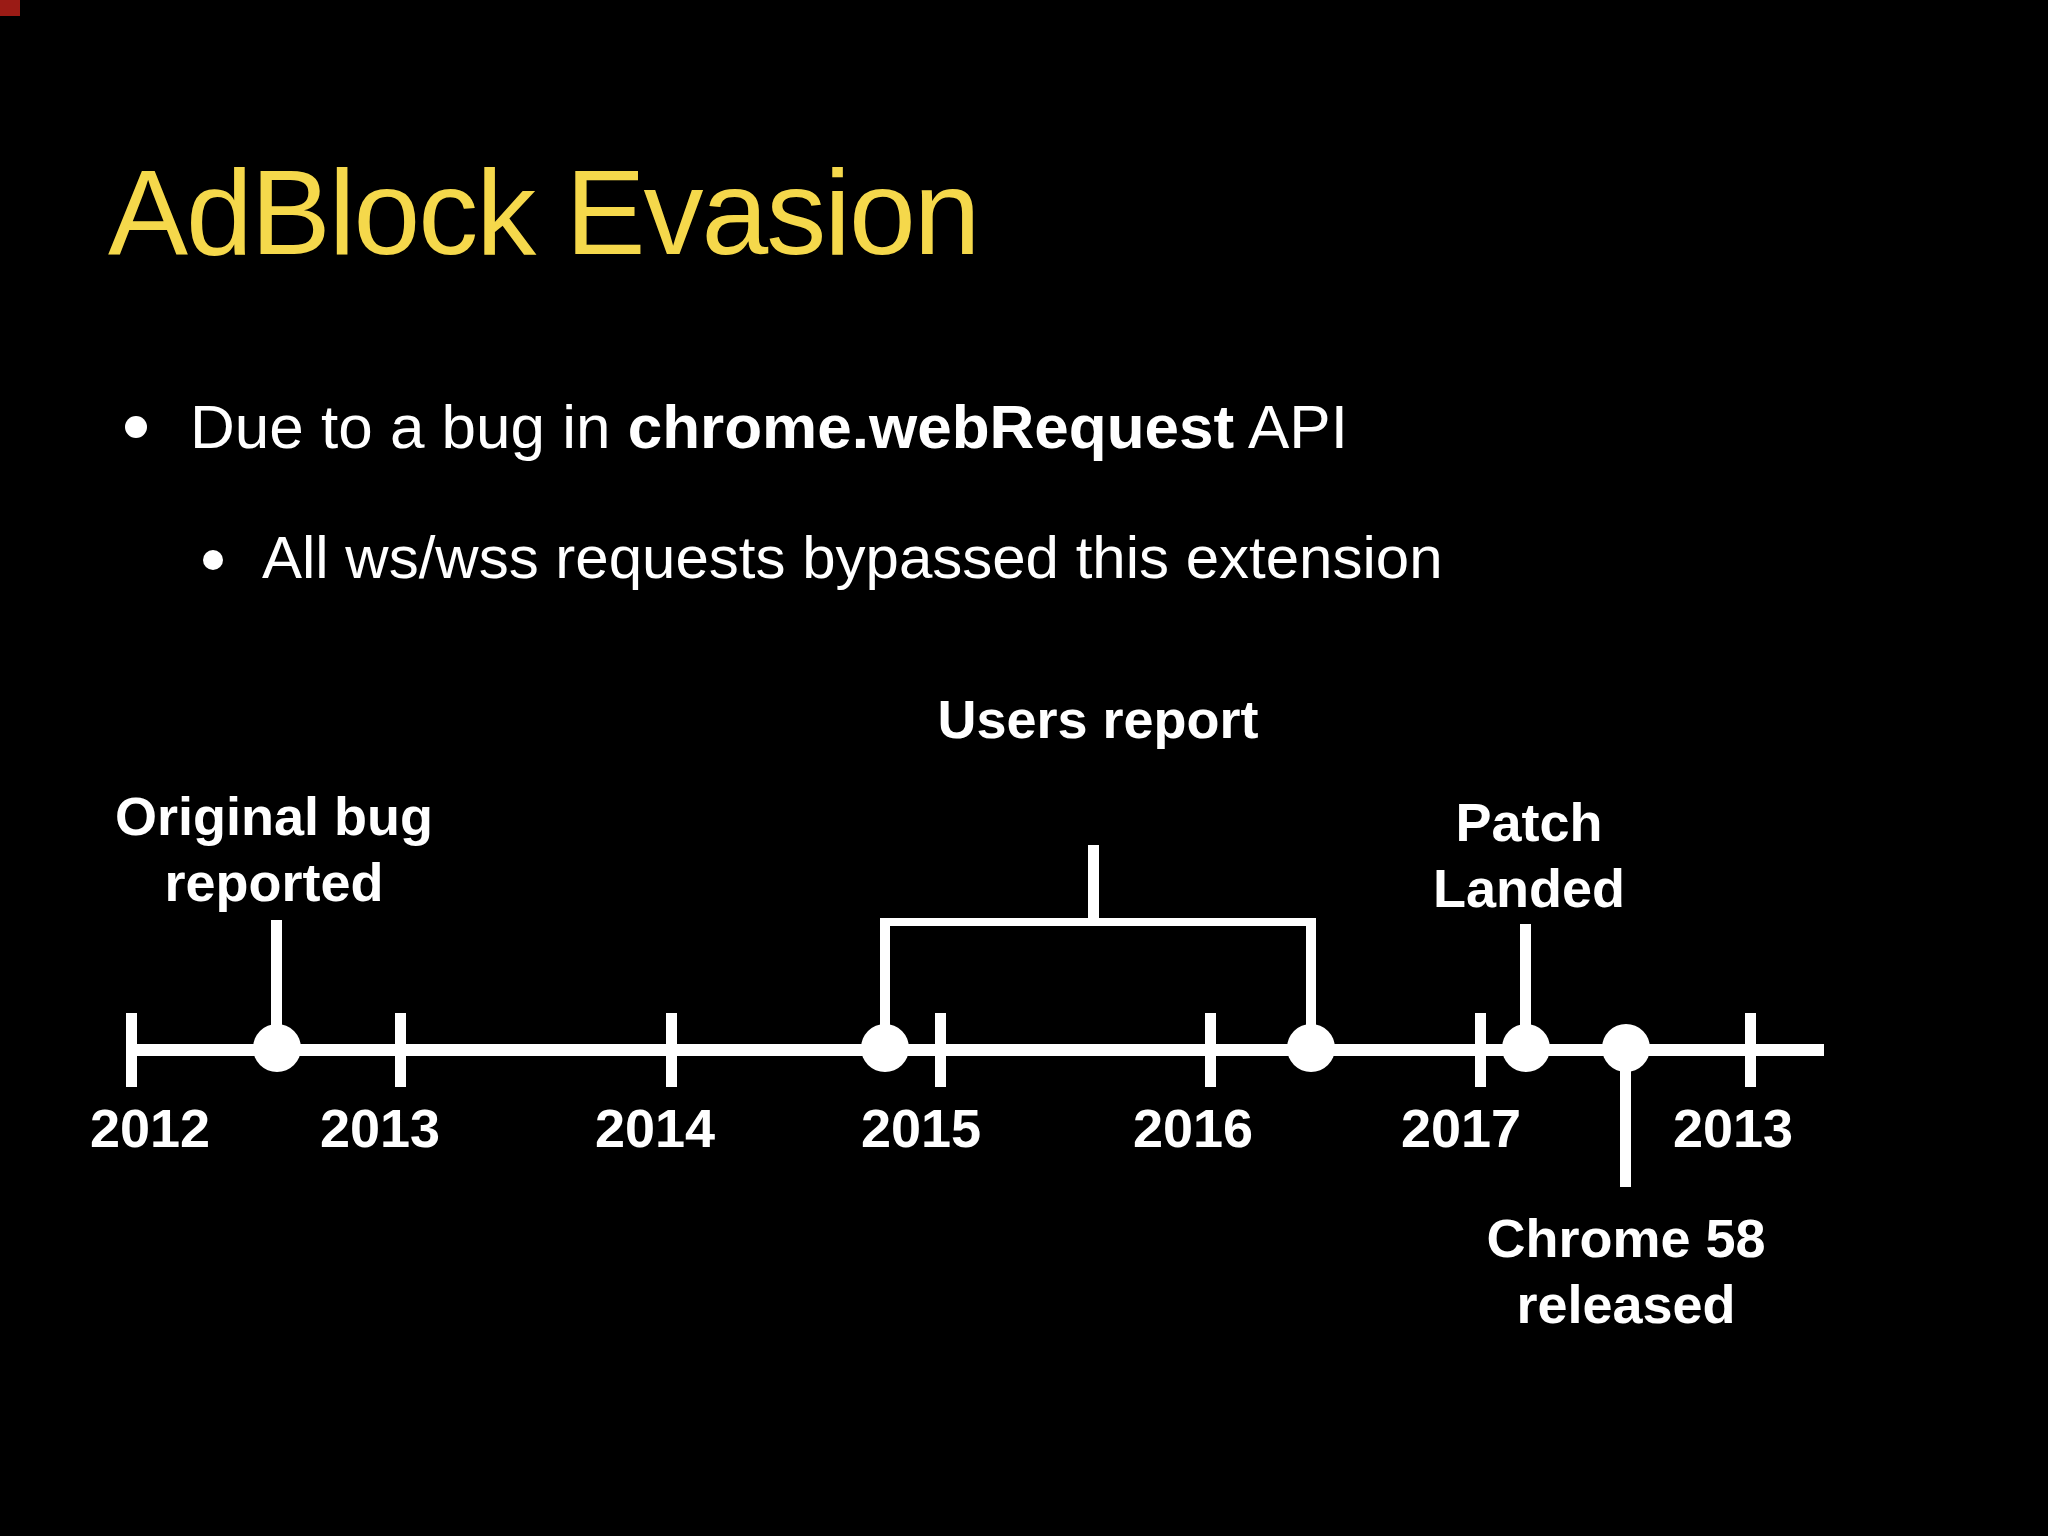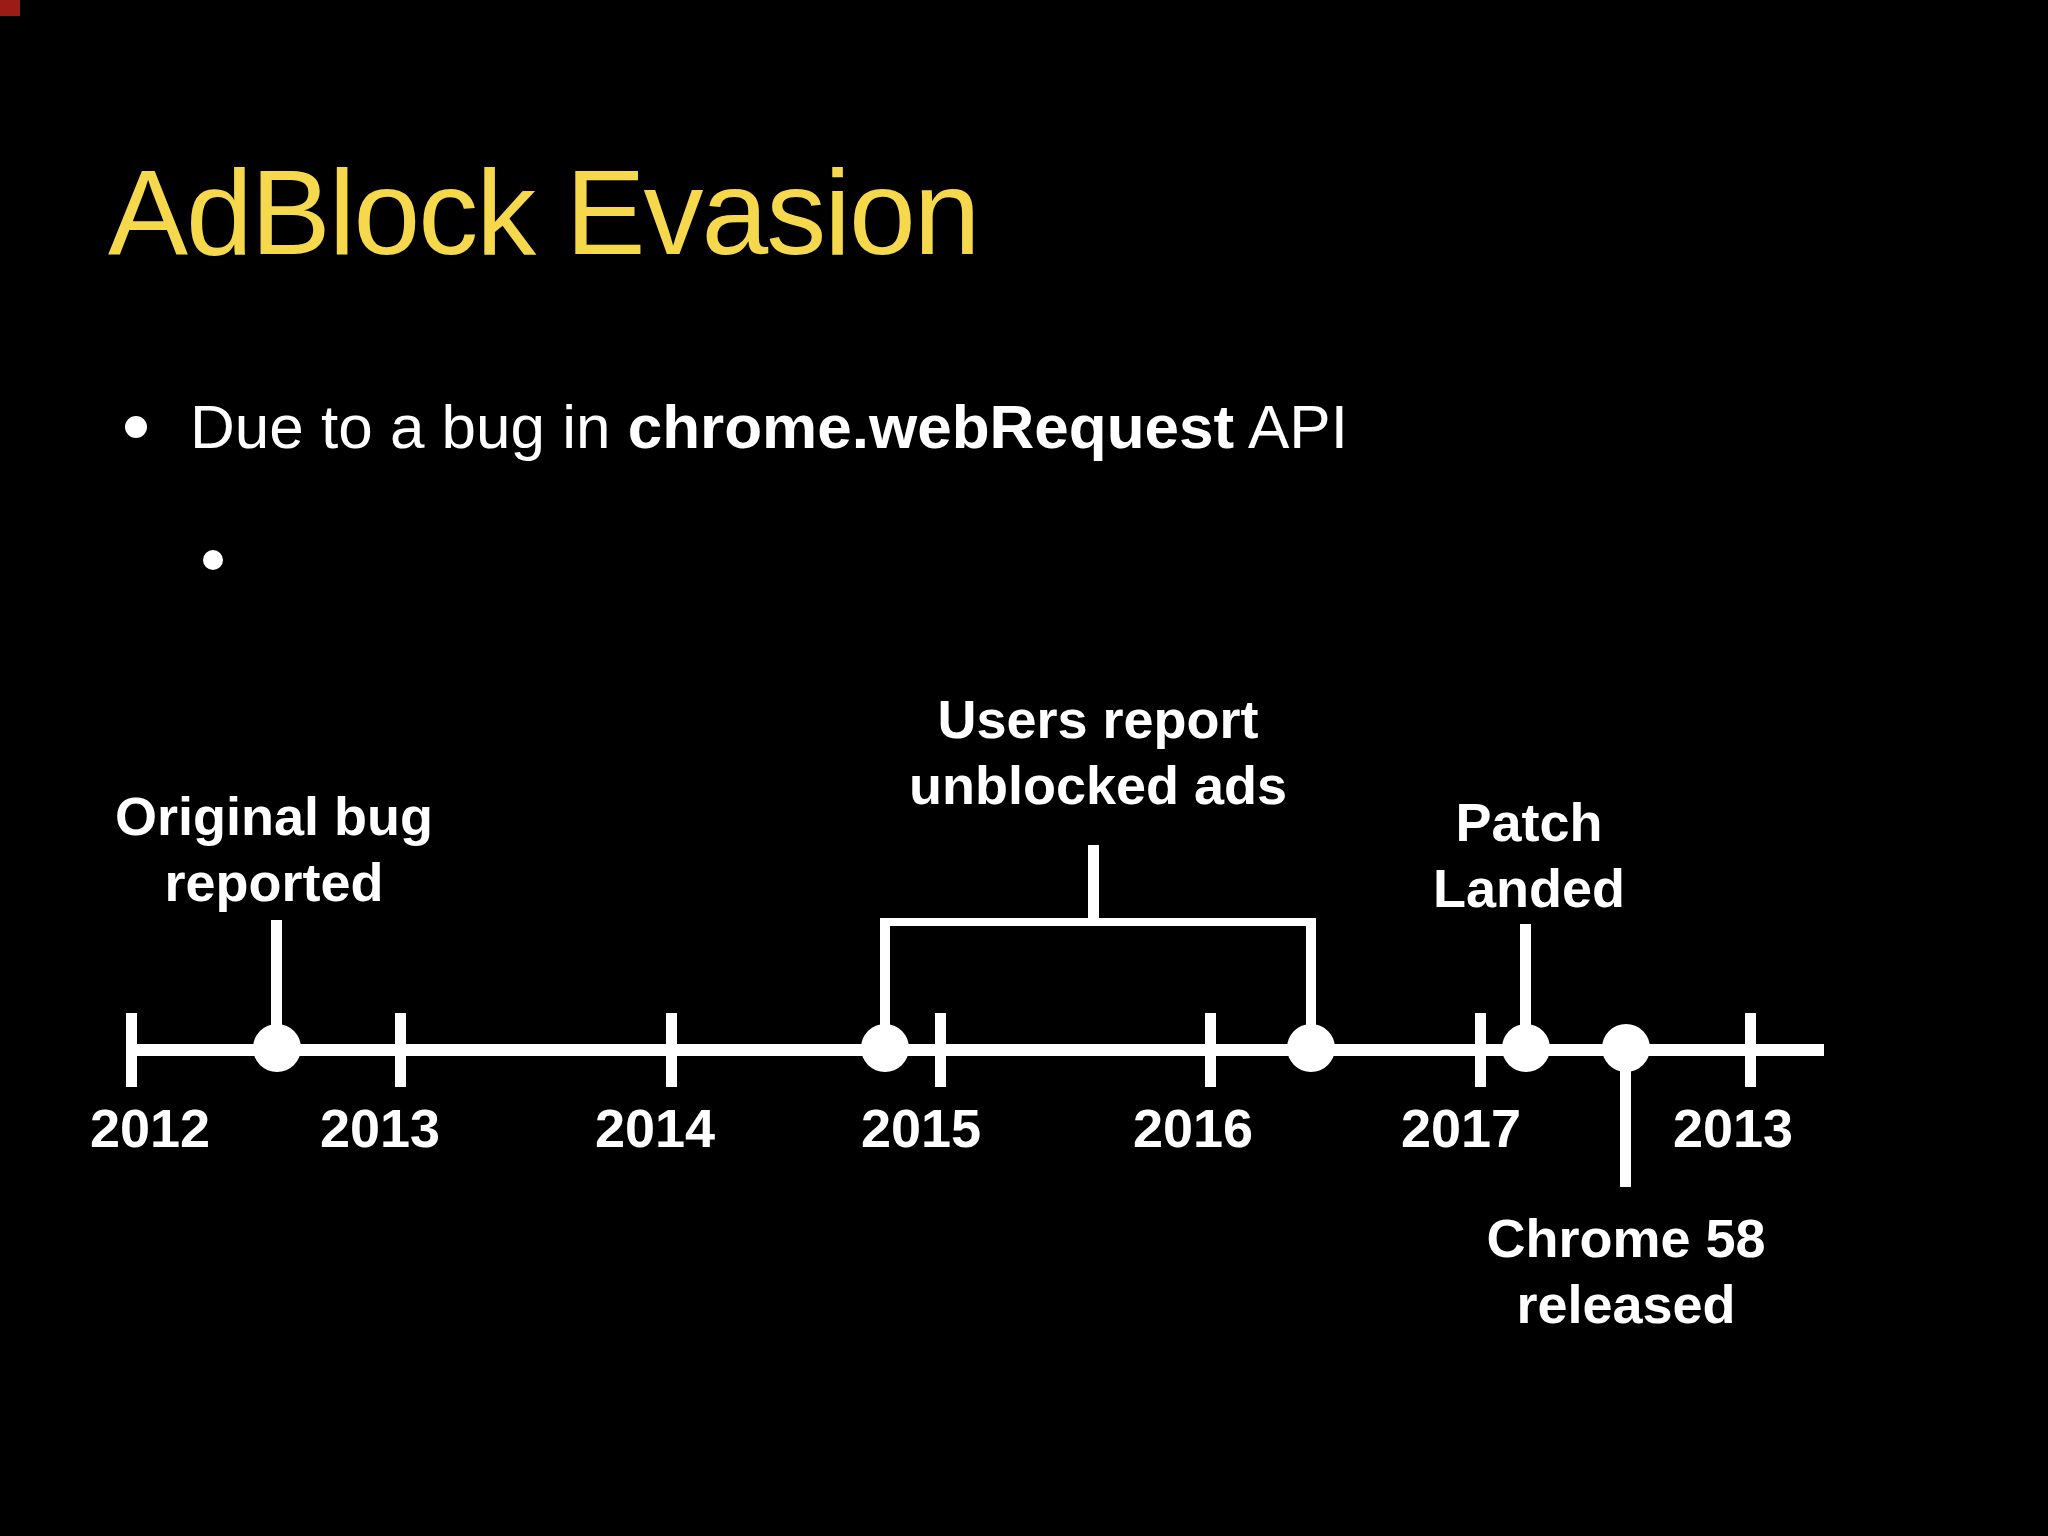--- a/index.html
+++ b/index.html
@@ -69,20 +69,21 @@
 <div class="slide">
 
   <div class="red-corner"></div>
 
   <div class="title">AdBlock Evasion</div>
 
   <span class="bullet-dot b1-dot"></span>
   <div class="bullet-row b1-text"><span>Due to a bug in </span><b>chrome.webRequest</b><span> API</span></div>
 
   <span class="bullet-dot b2-dot"></span>
+  <div class="bullet-row b2-text">All ws/wss requests bypassed this extension</div>
 
   <div>
 
     <div class="tl-axis"></div>
     <div class="tl-arrowhead"></div>
 
     <div class="tl-tick" style="left:126px;"></div>
     <div class="tl-tick" style="left:395px;"></div>
     <div class="tl-tick" style="left:666px;"></div>
     <div class="tl-tick" style="left:935px;"></div>
@@ -100,21 +101,20 @@
 
     <div class="tl-label lbl-original">
       <div>Original bug</div>
       <div>reported</div>
     </div>
     <div class="tl-stem" style="left:271px;top:920px;height:130px;"></div>
     <div class="tl-dot" style="left:253px;"></div>
 
     <div class="tl-label lbl-users">
       <div>Users report</div>
-      <div>unblocked ads</div>
     </div>
     <div class="tl-stem" style="left:1088px;top:845px;height:80px;"></div>
     <div class="tl-bracket"></div>
     <div class="tl-dot" style="left:861px;"></div>
     <div class="tl-dot" style="left:1287px;"></div>
 
     <div class="tl-label lbl-patch">
       <div>Patch</div>
       <div>Landed</div>
     </div>

